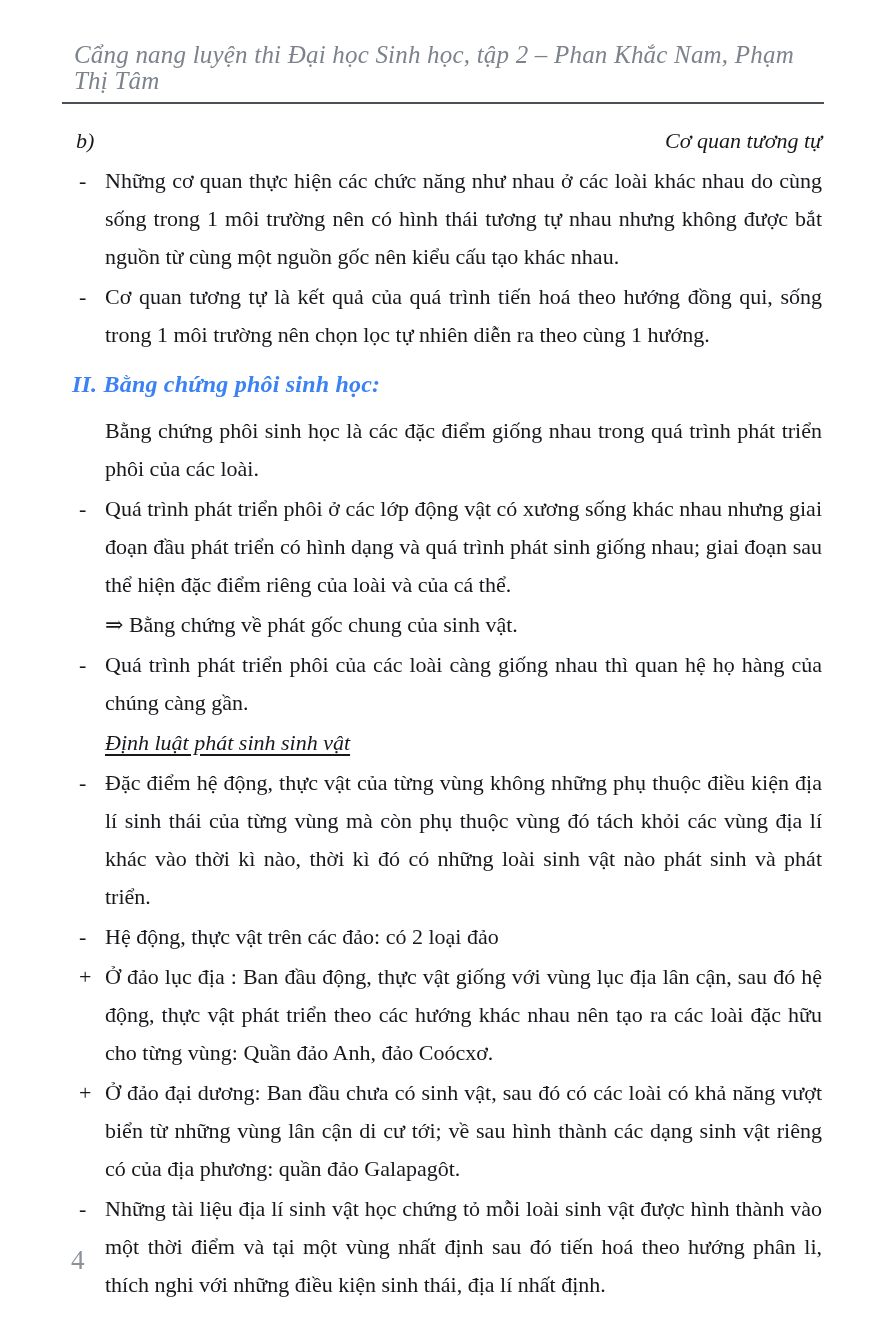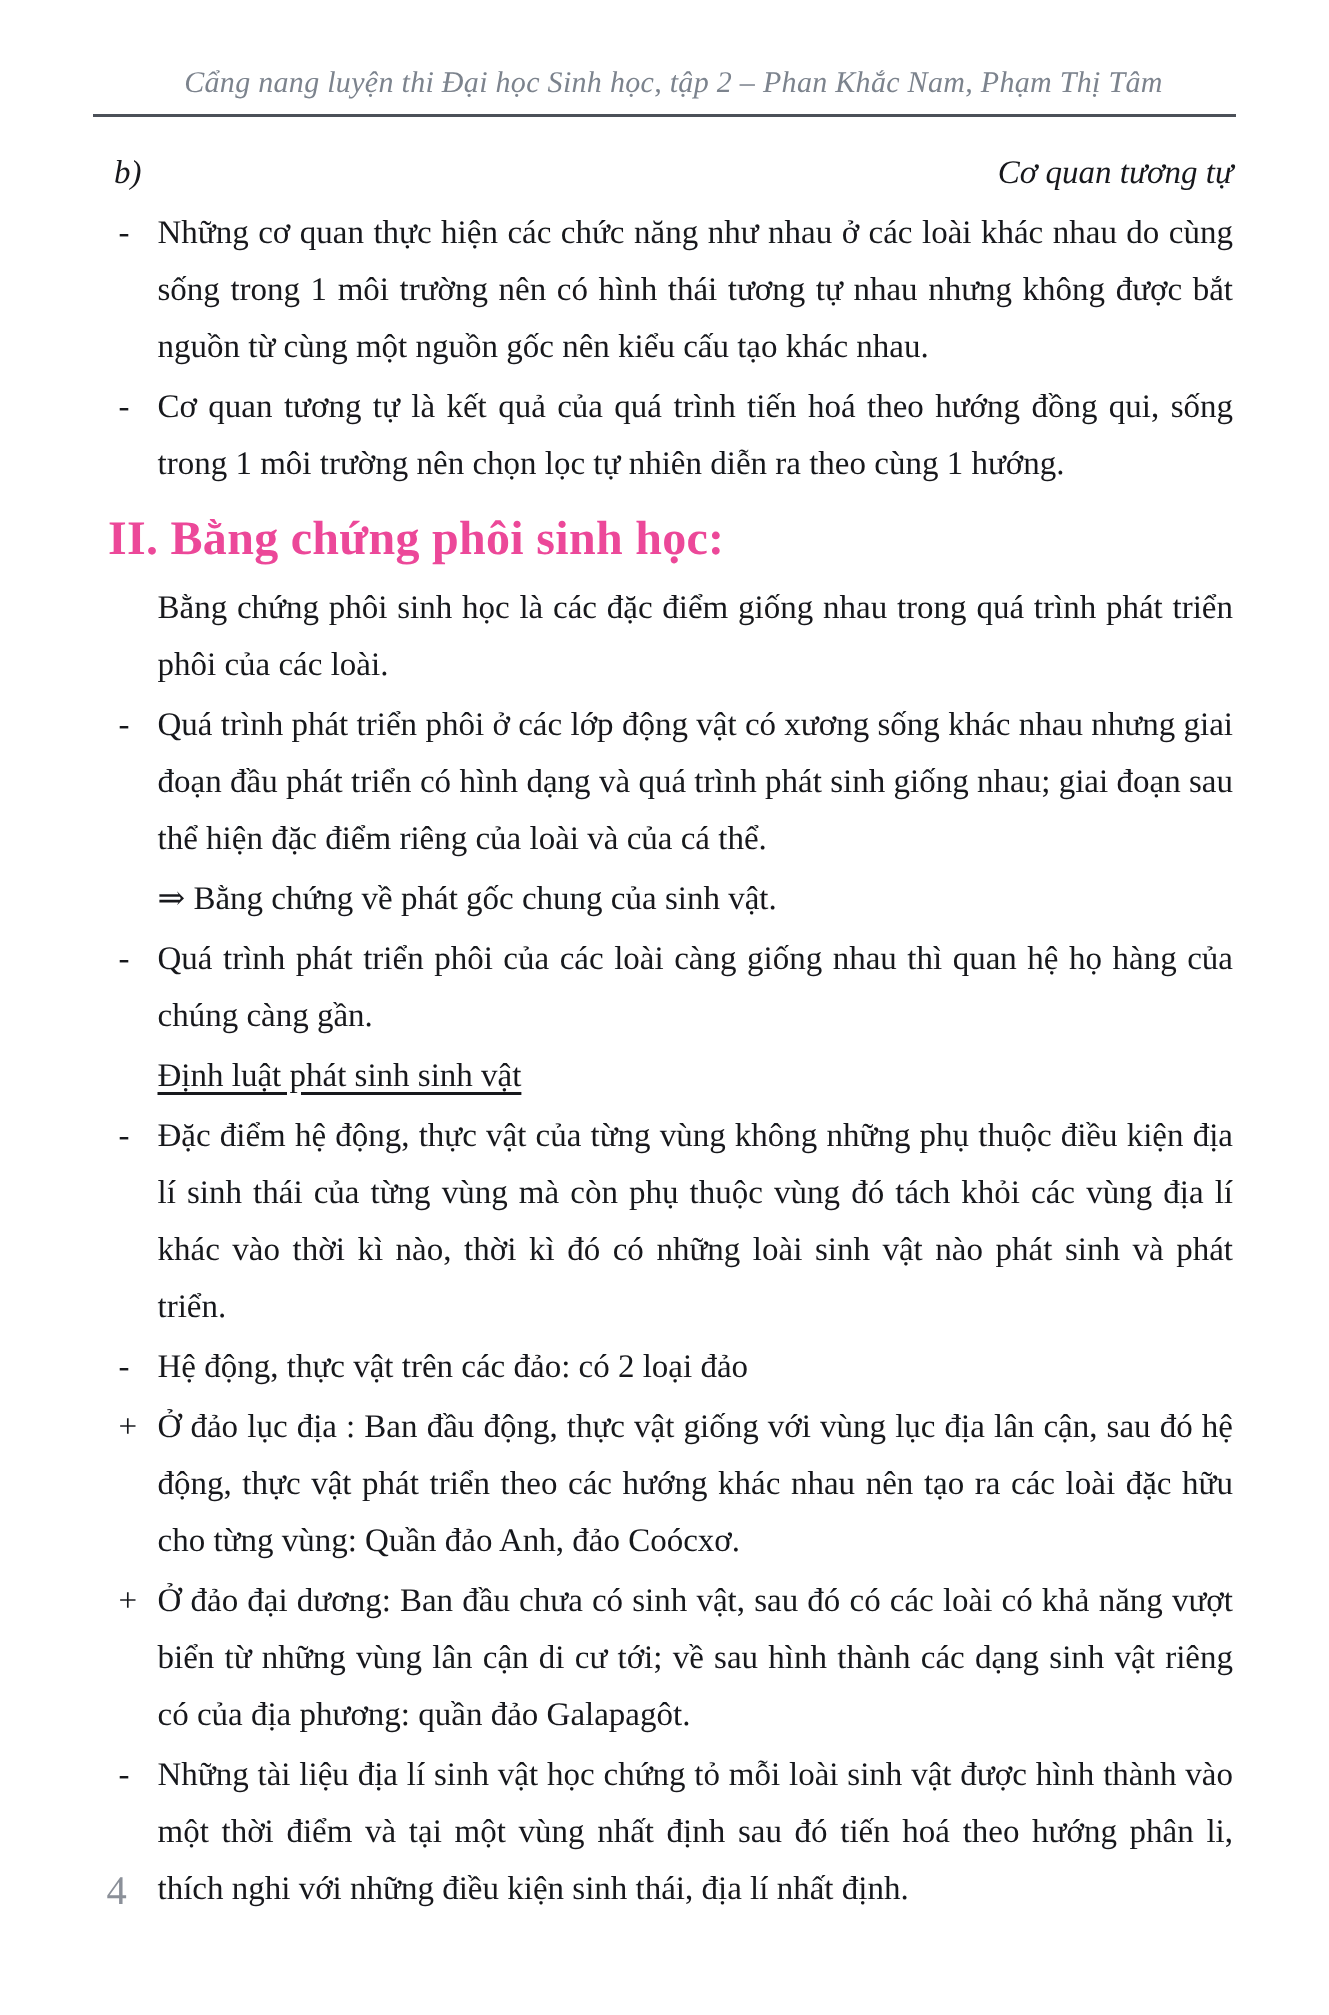--- a/index.html
+++ b/index.html
@@ -18,25 +18,24 @@
     color: #17181c;
   }
   
   .header {
     margin: 0 62px 0 62px;
     padding: 42px 0 8px 12px;
     border-bottom: 2px solid #4b5058;
   }
   .header-title {
     font-style: italic;
-    font-size: 20px;
+    font-size: 25px;
     line-height: 26px;
     color: #7c838d;
     letter-spacing: 0.2px;
-    text-align: center;
   }
   
   .content {
     margin: 18px 64px 0 64px;
     font-size: 22px;
     line-height: 38px;
   }
   .block {
     display: flex;
     margin: 0 0 2px 0;
@@ -51,32 +50,34 @@
     text-align: justify;
     text-justify: inter-word;
   }
   .block.item-italic .marker,
   .block.item-italic .text {
     font-style: italic;
     padding-left: 12px;
   }
   .block.item-italic .text { text-align: right; }
   .block.u-italic .text {
+    font-style: italic;
     text-decoration: underline;
     text-underline-offset: 4px;
     text-align: left;
   }
   .heading {
     font-weight: bold;
-    font-size: 32px;
+    font-size: 24px;
     line-height: 34px;
     margin: 13px 0 11px 0;
     padding-left: 8px;
-    color: #ec4899;
+    color: #3b82f6;
     letter-spacing: 0.2px;
+    font-style: italic;
   }
   
   .folio {
     position: absolute;
     left: 71px;
     top: 1245px;
     font-size: 27px;
     color: #8b9099;
   }
 </style>

